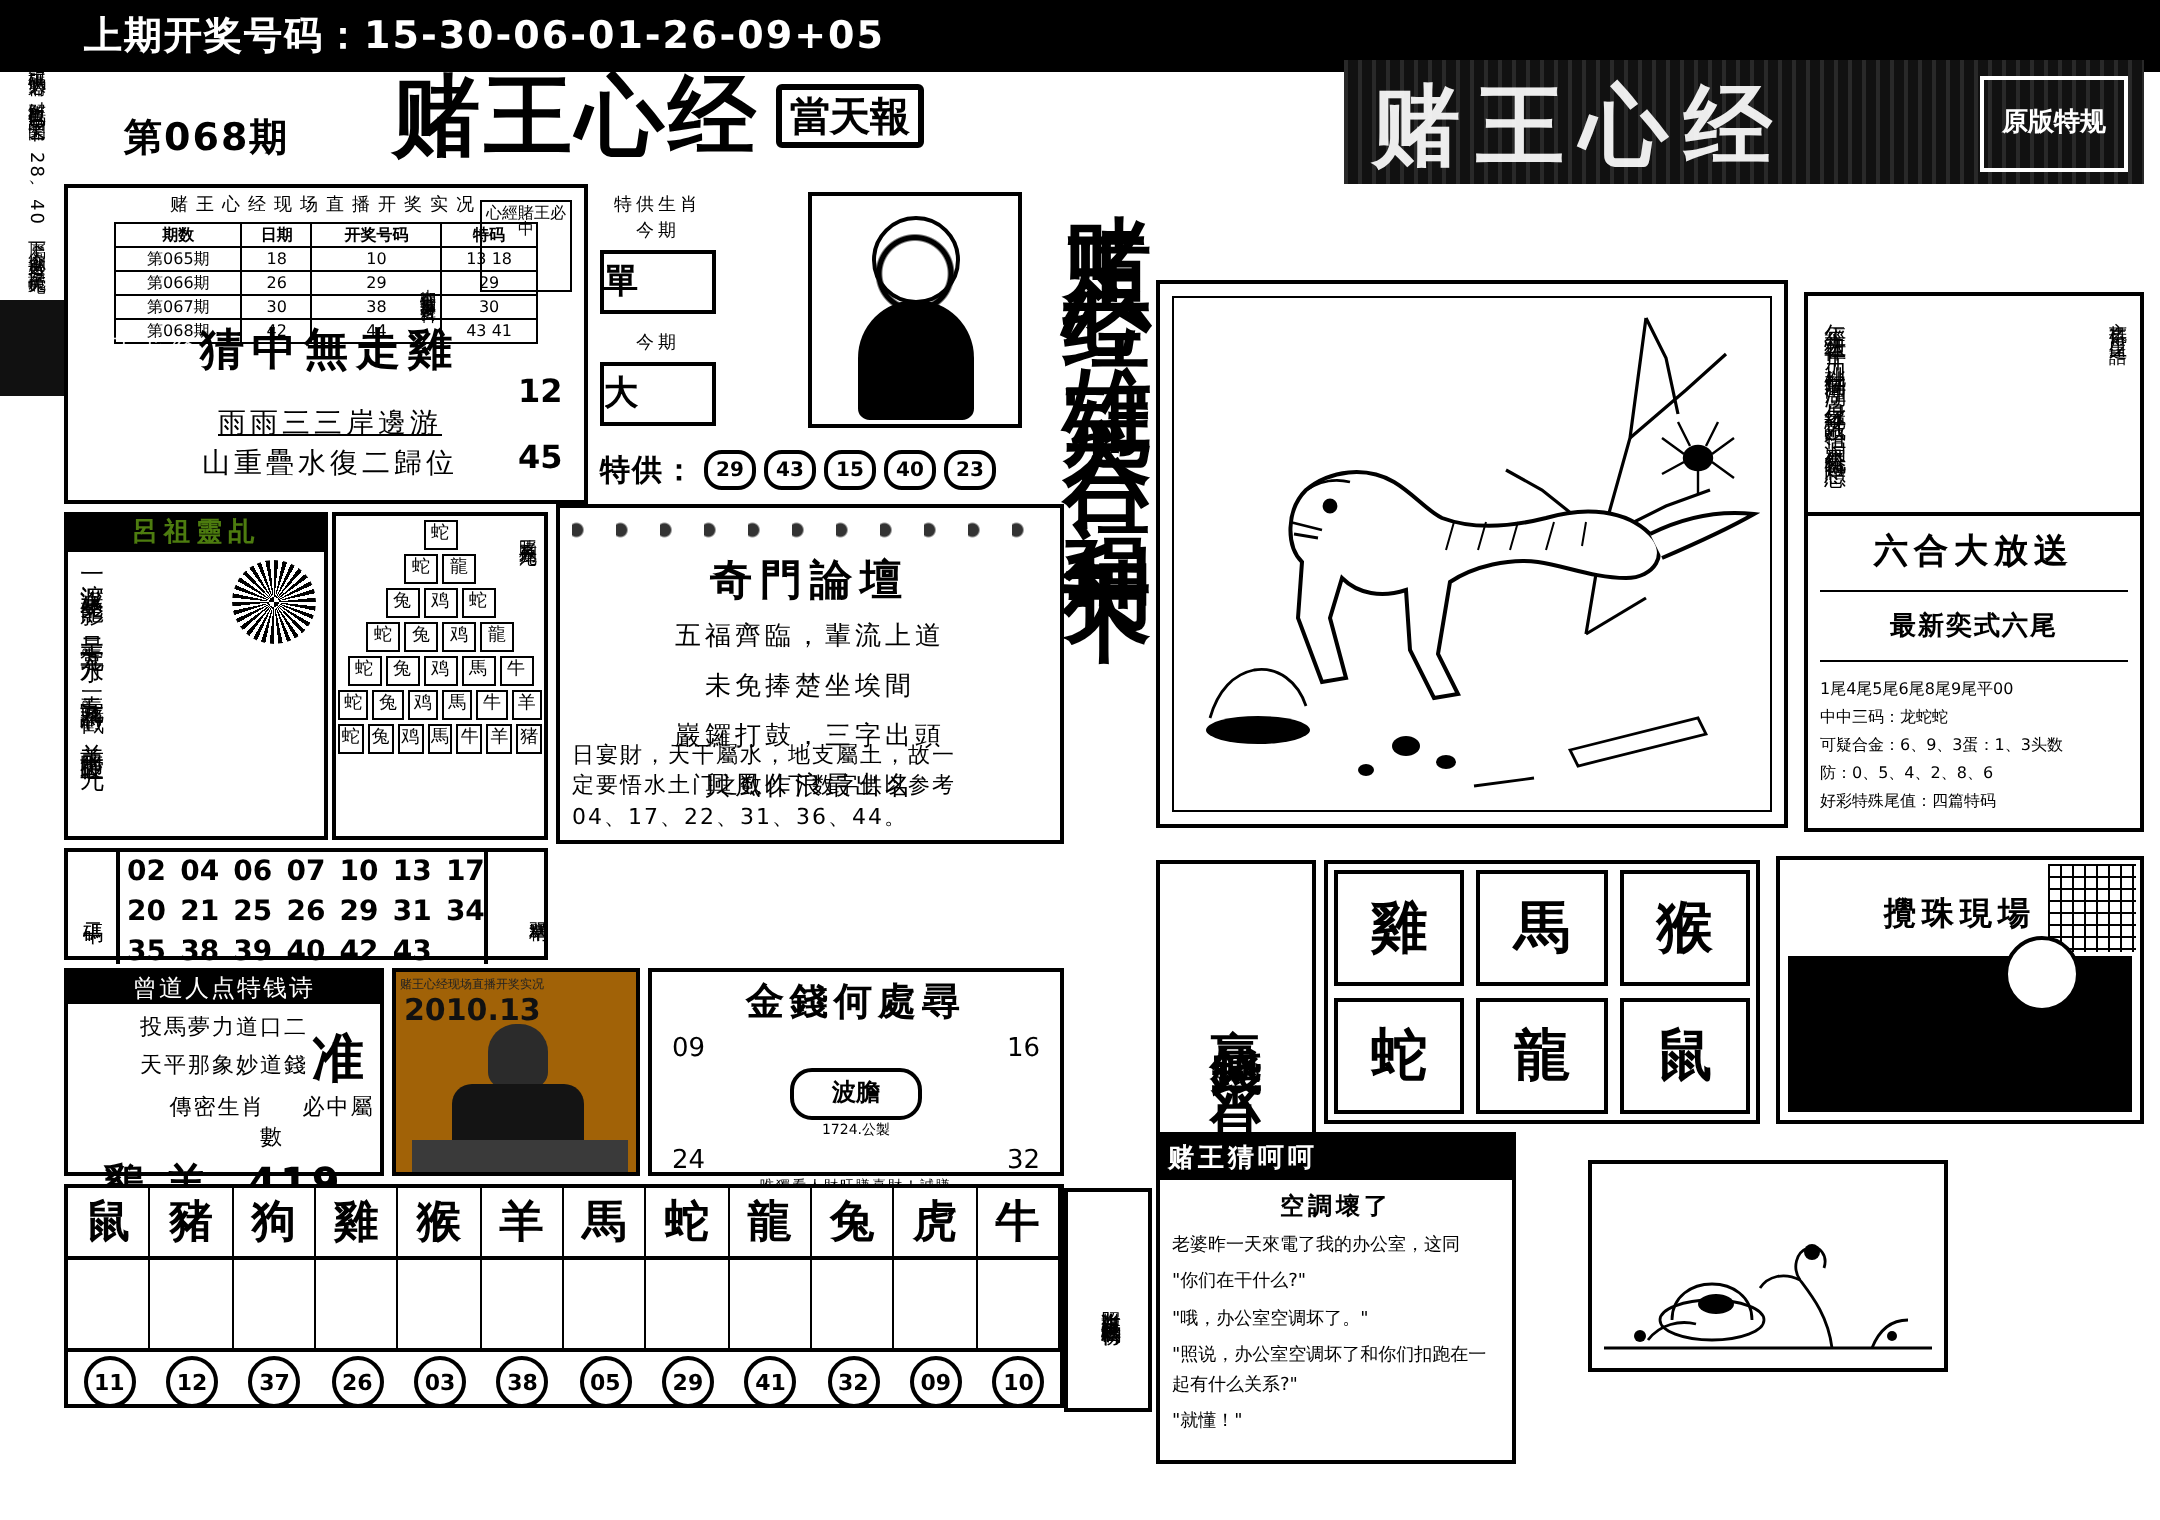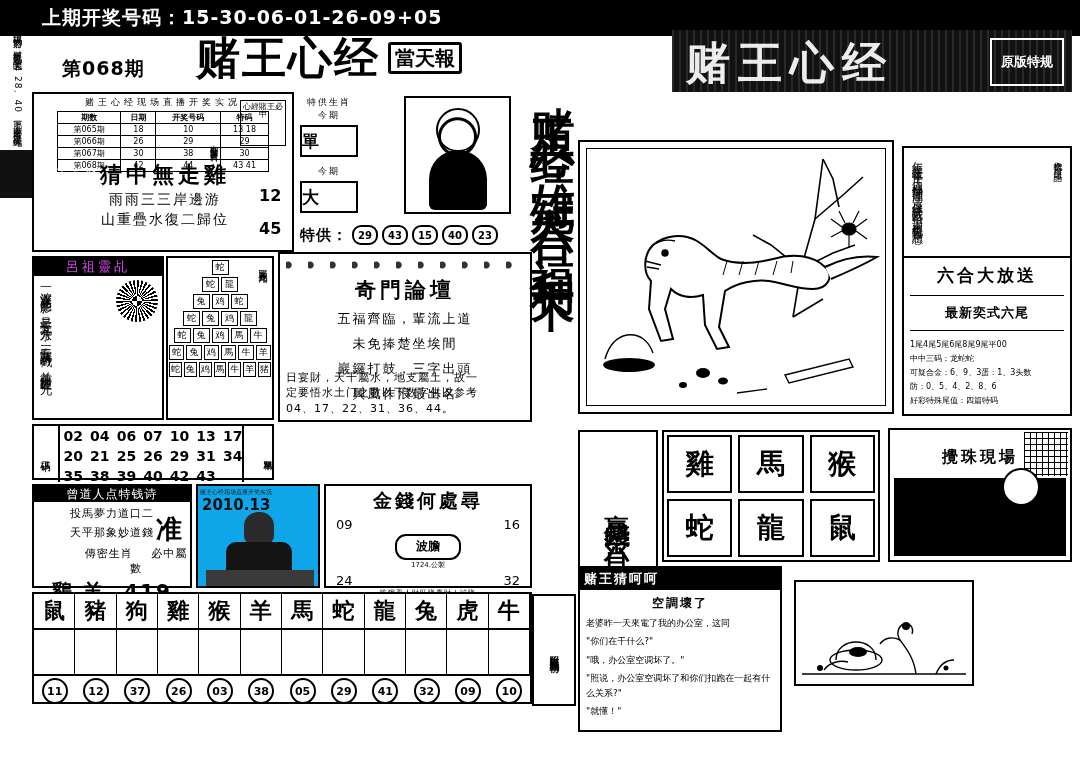--- a/index.html
+++ b/index.html
@@ -71,21 +71,21 @@
   .lt-table{left:32px;top:92px;width:262px;height:160px;}
   .lt-table .cap{
     font-size:9px;text-align:center;letter-spacing:4px;margin-top:2px;
   }
   .mini-tbl{width:212px;margin:2px auto 0;border-collapse:collapse;font-size:8px;}
   .mini-tbl td,.mini-tbl th{border:1px solid #000;text-align:center;padding:0px 1px;height:11px;}
   .lt-table .poem{
     position:absolute;left:0;top:62px;width:262px;text-align:center;
   }
   .poem .l1{font-size:22px;font-weight:bold;letter-spacing:4px;margin-top:4px;}
-  .poem .l2{font-size:14px;letter-spacing:2px;margin-top:1px;}
+  .poem .l2{font-size:14px;letter-spacing:2px;margin-top:13px;text-decoration:underline;}
   .poem .l3{font-size:14px;letter-spacing:2px;margin-top:2px;}
   .lt-table .nums{
     position:absolute;left:225px;top:78px;font-size:16px;font-weight:bold;text-align:center;
   }
   .lt-table .nums div{margin:14px 0;}
   .lt-table .sideseal{
     position:absolute;left:206px;top:6px;width:46px;height:46px;border:1px solid #000;
     font-size:8px;line-height:1.05;text-align:center;padding:2px;box-sizing:border-box;
   }
   .lt-table .vtext{
@@ -119,21 +119,21 @@
   .tegong{position:absolute;left:300px;top:222px;width:232px;height:26px;display:flex;align-items:center;}
   .tegong .lb{font-size:15px;font-weight:bold;letter-spacing:1px;}
   .ball{
     width:22px;height:16px;border:2px solid #000;border-radius:9px;
     font-size:10px;font-weight:bold;display:inline-flex;align-items:center;justify-content:center;
     margin-left:4px;
   }
 
   
   .lz{left:32px;top:256px;width:132px;height:164px;}
-  .lz .hd{background:#000;color:#d946ef;font-size:13px;font-weight:normal;text-align:center;letter-spacing:3px;height:18px;line-height:18px;}
+  .lz .hd{background:#000;color:#4d7c0f;font-size:13px;font-weight:bold;text-align:center;letter-spacing:3px;height:18px;line-height:18px;}
   .lz .v{margin:4px 3px 0;font-size:12px;writing-mode:vertical-rl;height:134px;letter-spacing:2px;line-height:1.5;}
   .lz .sun{position:absolute;right:4px;top:22px;width:42px;height:42px;border-radius:50%;
     background:repeating-conic-gradient(#000 0 6deg,#fff 6deg 12deg);}
 
   
   .pyr{left:166px;top:256px;width:108px;height:164px;}
   .pyr .row{display:flex;justify-content:center;margin-top:2px;}
   .pyr .c{width:15px;height:13px;border:1px solid #000;font-size:9px;line-height:13px;text-align:center;margin:0 1px;}
 
   
@@ -159,21 +159,21 @@
 
   
   .zdr{left:32px;top:484px;width:160px;height:104px;}
   .zdr .hd{background:#000;color:#fff;font-size:12px;text-align:center;height:16px;line-height:16px;letter-spacing:1px;}
   .zdr .l{font-size:11px;text-align:center;margin-top:4px;letter-spacing:1px;}
   .zdr .big{font-size:20px;font-weight:bold;text-align:center;margin-top:2px;letter-spacing:2px;}
   .zdr .w{position:absolute;right:8px;top:26px;font-size:26px;font-weight:bold;}
   .zdr .note{font-size:9px;text-align:center;margin-top:2px;line-height:1.3;}
 
   
-  .photo{left:196px;top:484px;width:124px;height:104px;background:#0ea5e9;overflow:hidden;}
+  .photo{left:196px;top:484px;width:124px;height:104px;background:#a16207;overflow:hidden;}
   .photo .date{position:absolute;left:4px;top:10px;font-size:15px;font-weight:bold;color:#111;}
   .photo .head{position:absolute;left:46px;top:26px;width:30px;height:32px;background:#2b2b2b;border-radius:14px 14px 8px 8px;}
   .photo .body{position:absolute;left:28px;top:56px;width:66px;height:30px;background:#141414;border-radius:10px 10px 0 0;}
   .photo .desk{position:absolute;left:8px;bottom:0;width:108px;height:16px;background:#3a3a3a;}
   .photo .cap{position:absolute;left:2px;top:2px;font-size:6px;color:#222;}
 
   
   .jq{left:324px;top:484px;width:208px;height:104px;}
   .jq .hd{font-size:19px;font-weight:bold;text-align:center;letter-spacing:3px;margin-top:2px;}
   .jq .r{display:flex;justify-content:space-between;font-size:13px;padding:0 10px;margin-top:3px;}
@@ -228,21 +228,21 @@
   .sixzod .g div{border:2px solid #000;margin:3px;display:flex;align-items:center;justify-content:center;
      font-size:28px;font-weight:bold;}
 
   .jiaozhu{left:888px;top:428px;width:184px;height:134px;}
   .jiaozhu .t{font-size:16px;font-weight:bold;text-align:center;letter-spacing:3px;margin-top:17px;}
   .jiaozhu .stage{position:absolute;left:4px;bottom:4px;right:4px;height:78px;background:#000;}
   .jiaozhu .ball{position:absolute;right:30px;top:38px;width:34px;height:34px;border-radius:50%;background:#fff;border:2px solid #000;}
   .jiaozhu .grid{position:absolute;right:2px;top:2px;width:44px;height:44px;
      background:repeating-linear-gradient(#000 0 1px,transparent 1px 6px),repeating-linear-gradient(90deg,#000 0 1px,transparent 1px 6px);}
 
-  .joke{left:578px;top:566px;width:204px;height:166px;}
+  .joke{left:578px;top:566px;width:180px;height:166px;}
   .joke .hd{background:#000;color:#fff;font-size:13px;font-weight:bold;padding:2px 4px;letter-spacing:2px;}
   .joke .sub{font-size:12px;font-weight:bold;text-align:center;margin-top:5px;letter-spacing:2px;}
   .joke .p{font-size:9px;margin:4px 6px;line-height:1.6;}
 
   .cartoon{left:794px;top:580px;width:180px;height:106px;background:#fff;}
   .botbar{left:930px;top:566px;width:142px;height:48px;background:#111;}
   .botbar .t{color:#fff;font-size:12px;letter-spacing:3px;text-align:center;line-height:48px;opacity:.9;}
 
   svg{display:block;}
 </style>

